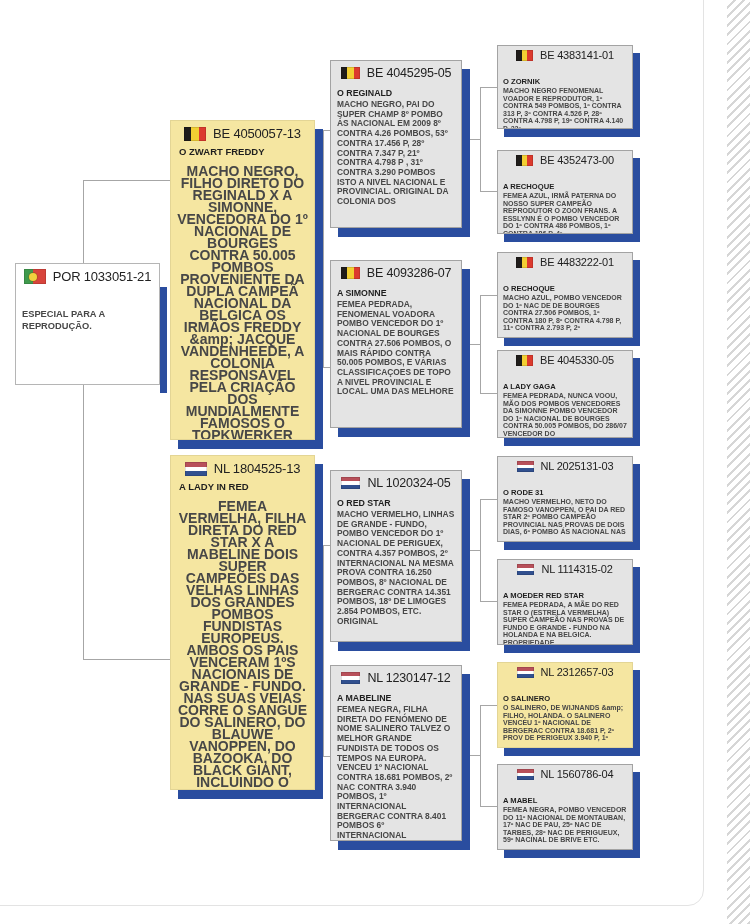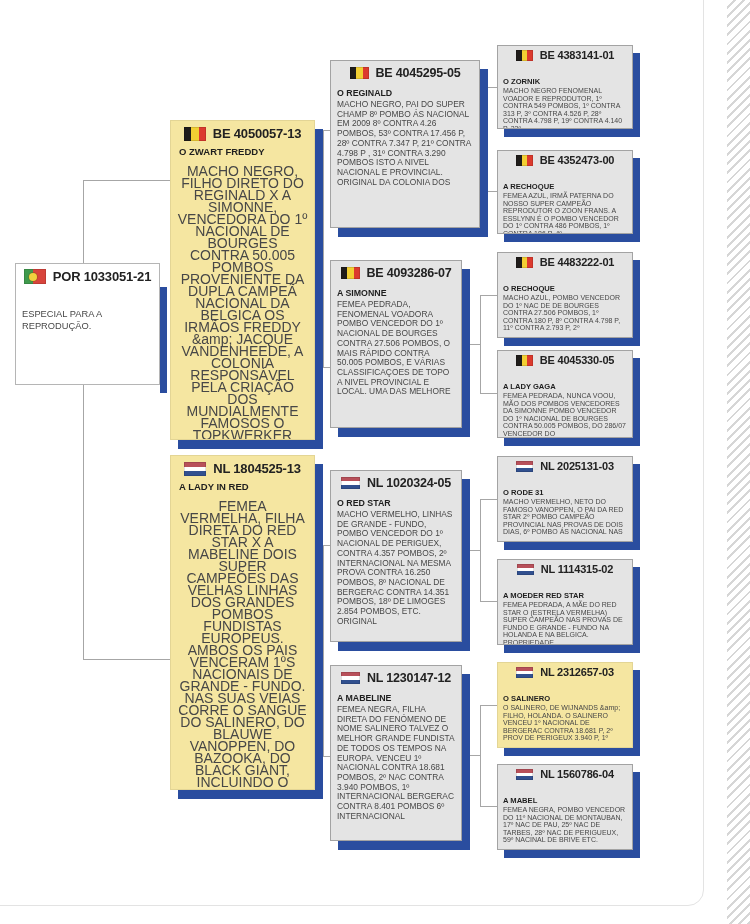--- a/index.html
+++ b/index.html
@@ -20,30 +20,30 @@
   .shadow-strip { position:absolute; background:var(--accent-blue,#2a4d9f); z-index:1; }
 
   .box { position:absolute; z-index:2; box-sizing:border-box; overflow:hidden; padding:5px 6px; }
   .shadowed { box-shadow:8px 9px 0 0 var(--accent-blue,#2a4d9f); }
   .g4.shadowed { box-shadow:7px 8px 0 0 var(--accent-blue,#2a4d9f); }
   .yellow { background:var(--box-yellow,#f5e6a1); border:1px solid rgba(0,0,0,0.07); }
   .gray   { background:var(--box-gray,#e4e4e4); border:1px solid #a3a3a3; }
   .white  { background:#ffffff; border:1px solid #b5b5b5; }
 
   .hdr  { display:flex; align-items:center; justify-content:center; gap:7px; }
-  .ring { font-weight:bold; color:#222; white-space:nowrap; letter-spacing:-0.2px; }
+  .ring { font-weight:normal; color:#222; white-space:nowrap; letter-spacing:-0.2px; }
   .flag { flex:none; display:inline-block; box-shadow: inset 0 0 0 1px rgba(0,0,0,0.12); position:relative; }
   .flag.be { background:linear-gradient(to right,#1f1c1a 0 33.4%, #f2cf33 33.4% 66.7%, #dc3a2e 66.7% 100%); }
   .flag.nl { background:linear-gradient(to bottom,#b8505a 0 33.4%, #ffffff 33.4% 66.7%, #31508f 66.7% 100%); }
   .flag.pt { background:linear-gradient(to right,#3f9a4d 0 40%, #d8443c 40% 100%); }
   .flag.pt::after { content:""; position:absolute; left:calc(40% - 4px); top:calc(50% - 4px);
     width:8px; height:8px; border-radius:50%; background:#f0d23e; box-shadow:0 0 0 1px rgba(120,90,0,.35); }
 
   .name { font-weight:bold; color:#1e1e1e; }
-  .bodytxt { color:#474747; }
+  .bodytxt { color:#474747;font-weight:bold; }
 
   
   .rootb .flag { width:22px; height:15px; }
   .rootb .ring { font-size:13px; }
   .rootb .bodytxt { font-size:9.3px; line-height:12px; margin-top:24px; }
 
   
   .g2 .flag { width:22px; height:14px; }
   .g2 .ring { font-size:13px; }
   .g2 .name { font-size:9.5px; margin-top:5px; padding-left:2px; }
@@ -121,21 +121,21 @@
 
 <div class="box yellow g2 shadowed" style="left:170px;top:455px;width:145px;height:335px">
   <div class="hdr">
     <span class="flag nl"></span>
     <span class="ring">NL 1804525-13</span>
   </div>
   <div class="name">A LADY IN RED</div>
   <div class="bodytxt">FEMEA VERMELHA, FILHA DIRETA DO RED STAR X A MABELINE DOIS SUPER CAMPEÕES DAS VELHAS LINHAS DOS GRANDES POMBOS FUNDISTAS EUROPEUS. AMBOS OS PAIS VENCERAM 1ºS NACIONAIS DE GRANDE - FUNDO. NAS SUAS VEIAS CORRE O SANGUE DO SALINERO, DO BLAUWE VANOPPEN, DO BAZOOKA, DO BLACK GIANT, INCLUINDO O MELHOR DAS LINHAGENS JAN AARDEN E SEEGMULLER. FAZ PARTE DO QUADRO REPRODUTOR DO CIC.</div>
 </div>
 
-<div class="box gray g3 shadowed" style="left:330px;top:60px;width:150px;height:168px">
+<div class="box gray g3 shadowed" style="left:330px;top:60px;width:132px;height:168px">
   <div class="hdr">
     <span class="flag be"></span>
     <span class="ring">BE 4045295-05</span>
   </div>
   <div class="name">O REGINALD</div>
   <div class="bodytxt">MACHO NEGRO, PAI DO SUPER CHAMP 8º POMBO ÁS NACIONAL EM 2009 8º CONTRA 4.26 POMBOS, 53º CONTRA 17.456 P, 28º CONTRA 7.347 P, 21º CONTRA 4.798 P , 31º CONTRA 3.290 POMBOS ISTO A NIVEL NACIONAL E PROVINCIAL. ORIGINAL DA COLONIA DOS</div>
 </div>
 
 <div class="box gray g3 shadowed" style="left:330px;top:260px;width:132px;height:168px">
   <div class="hdr">

